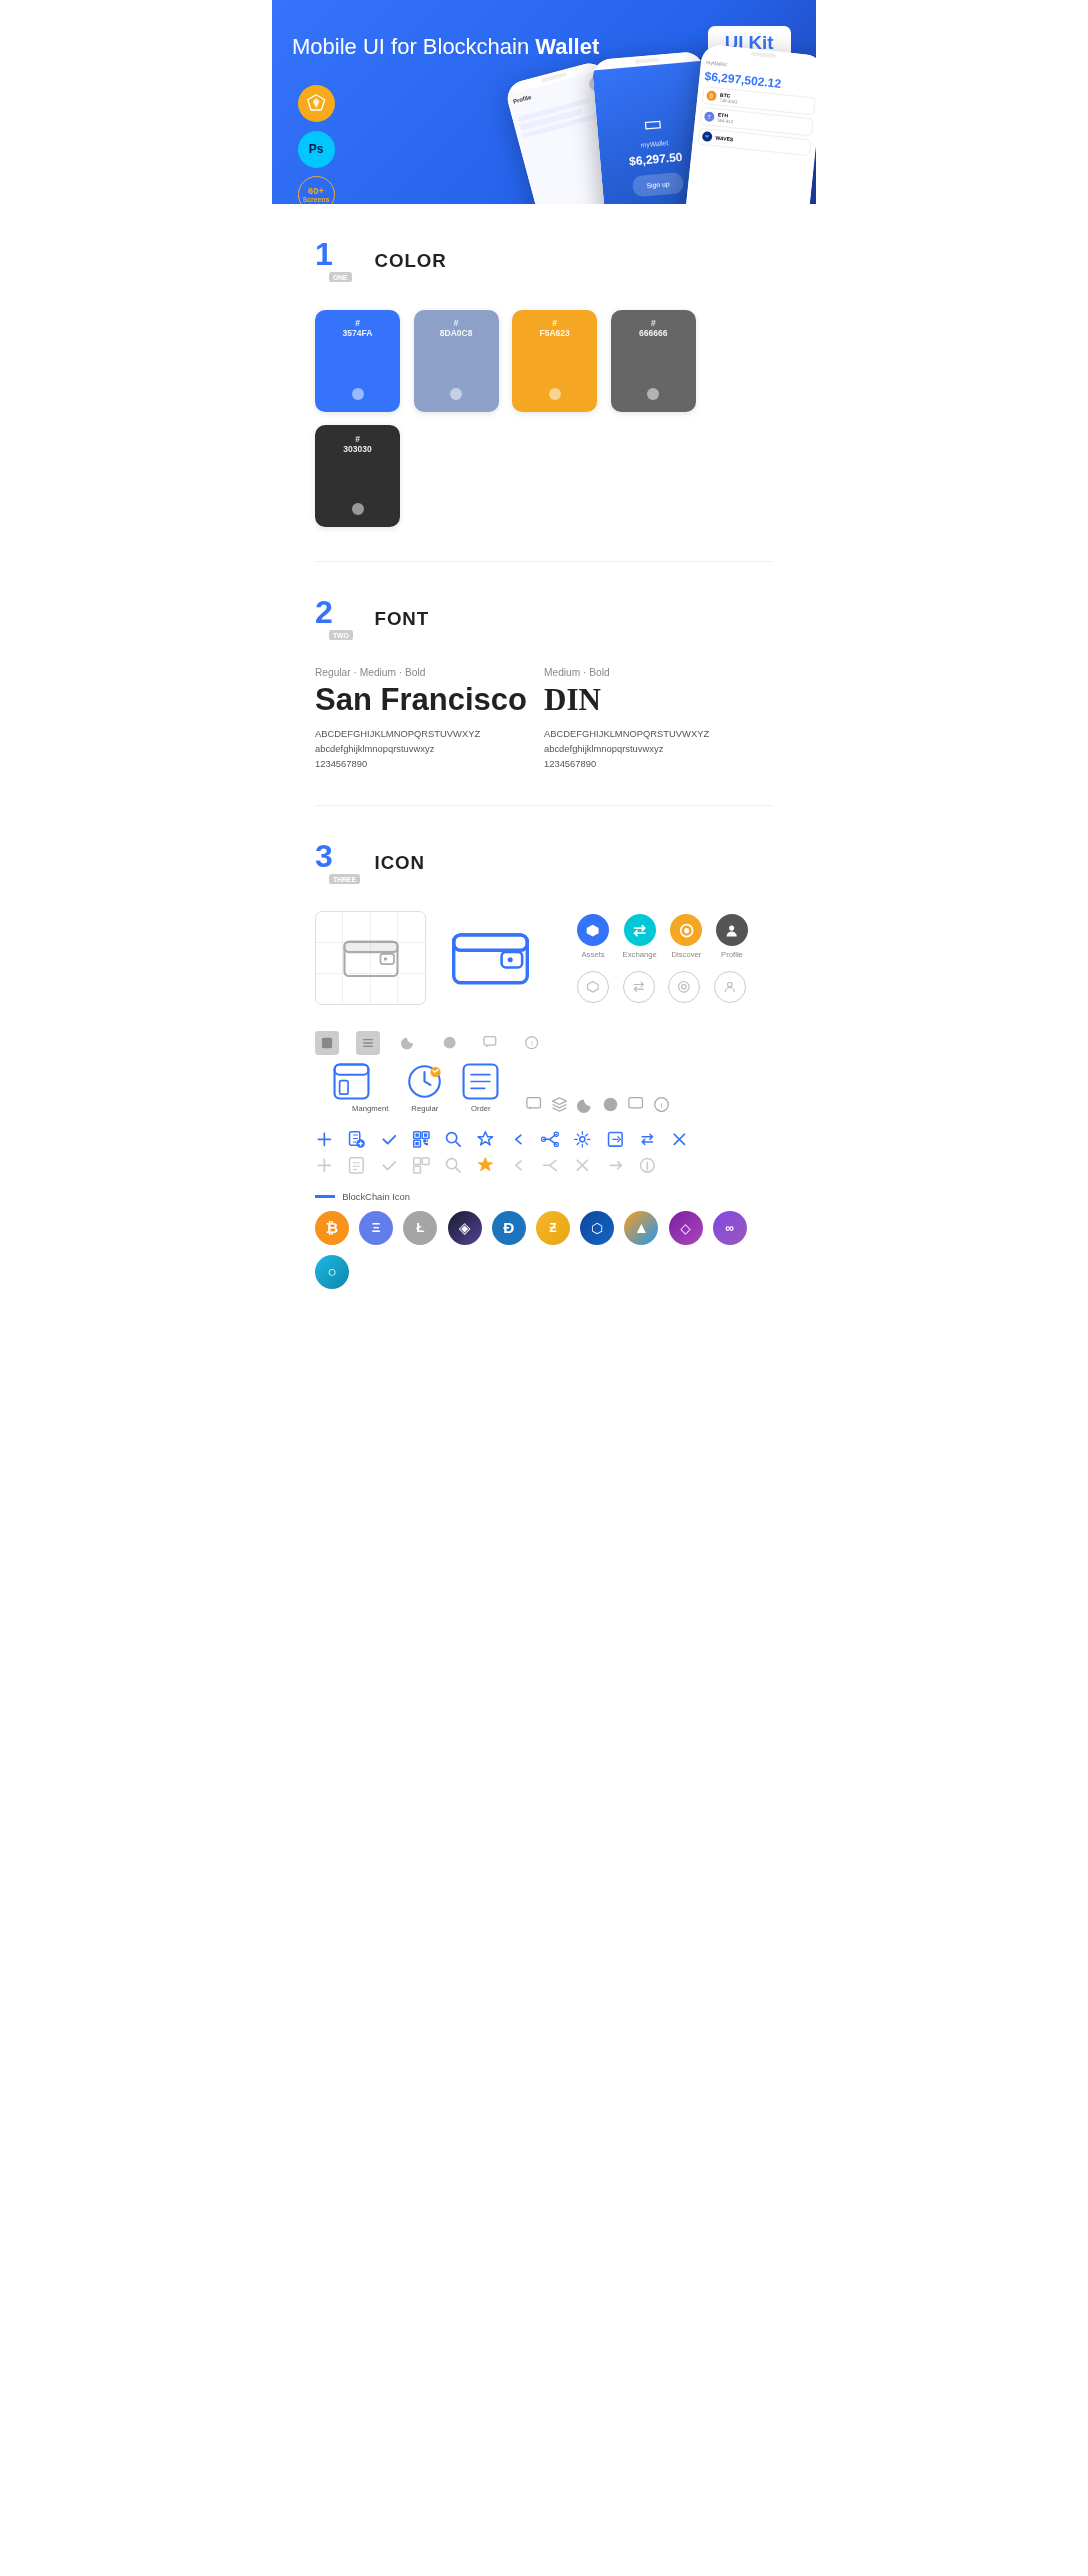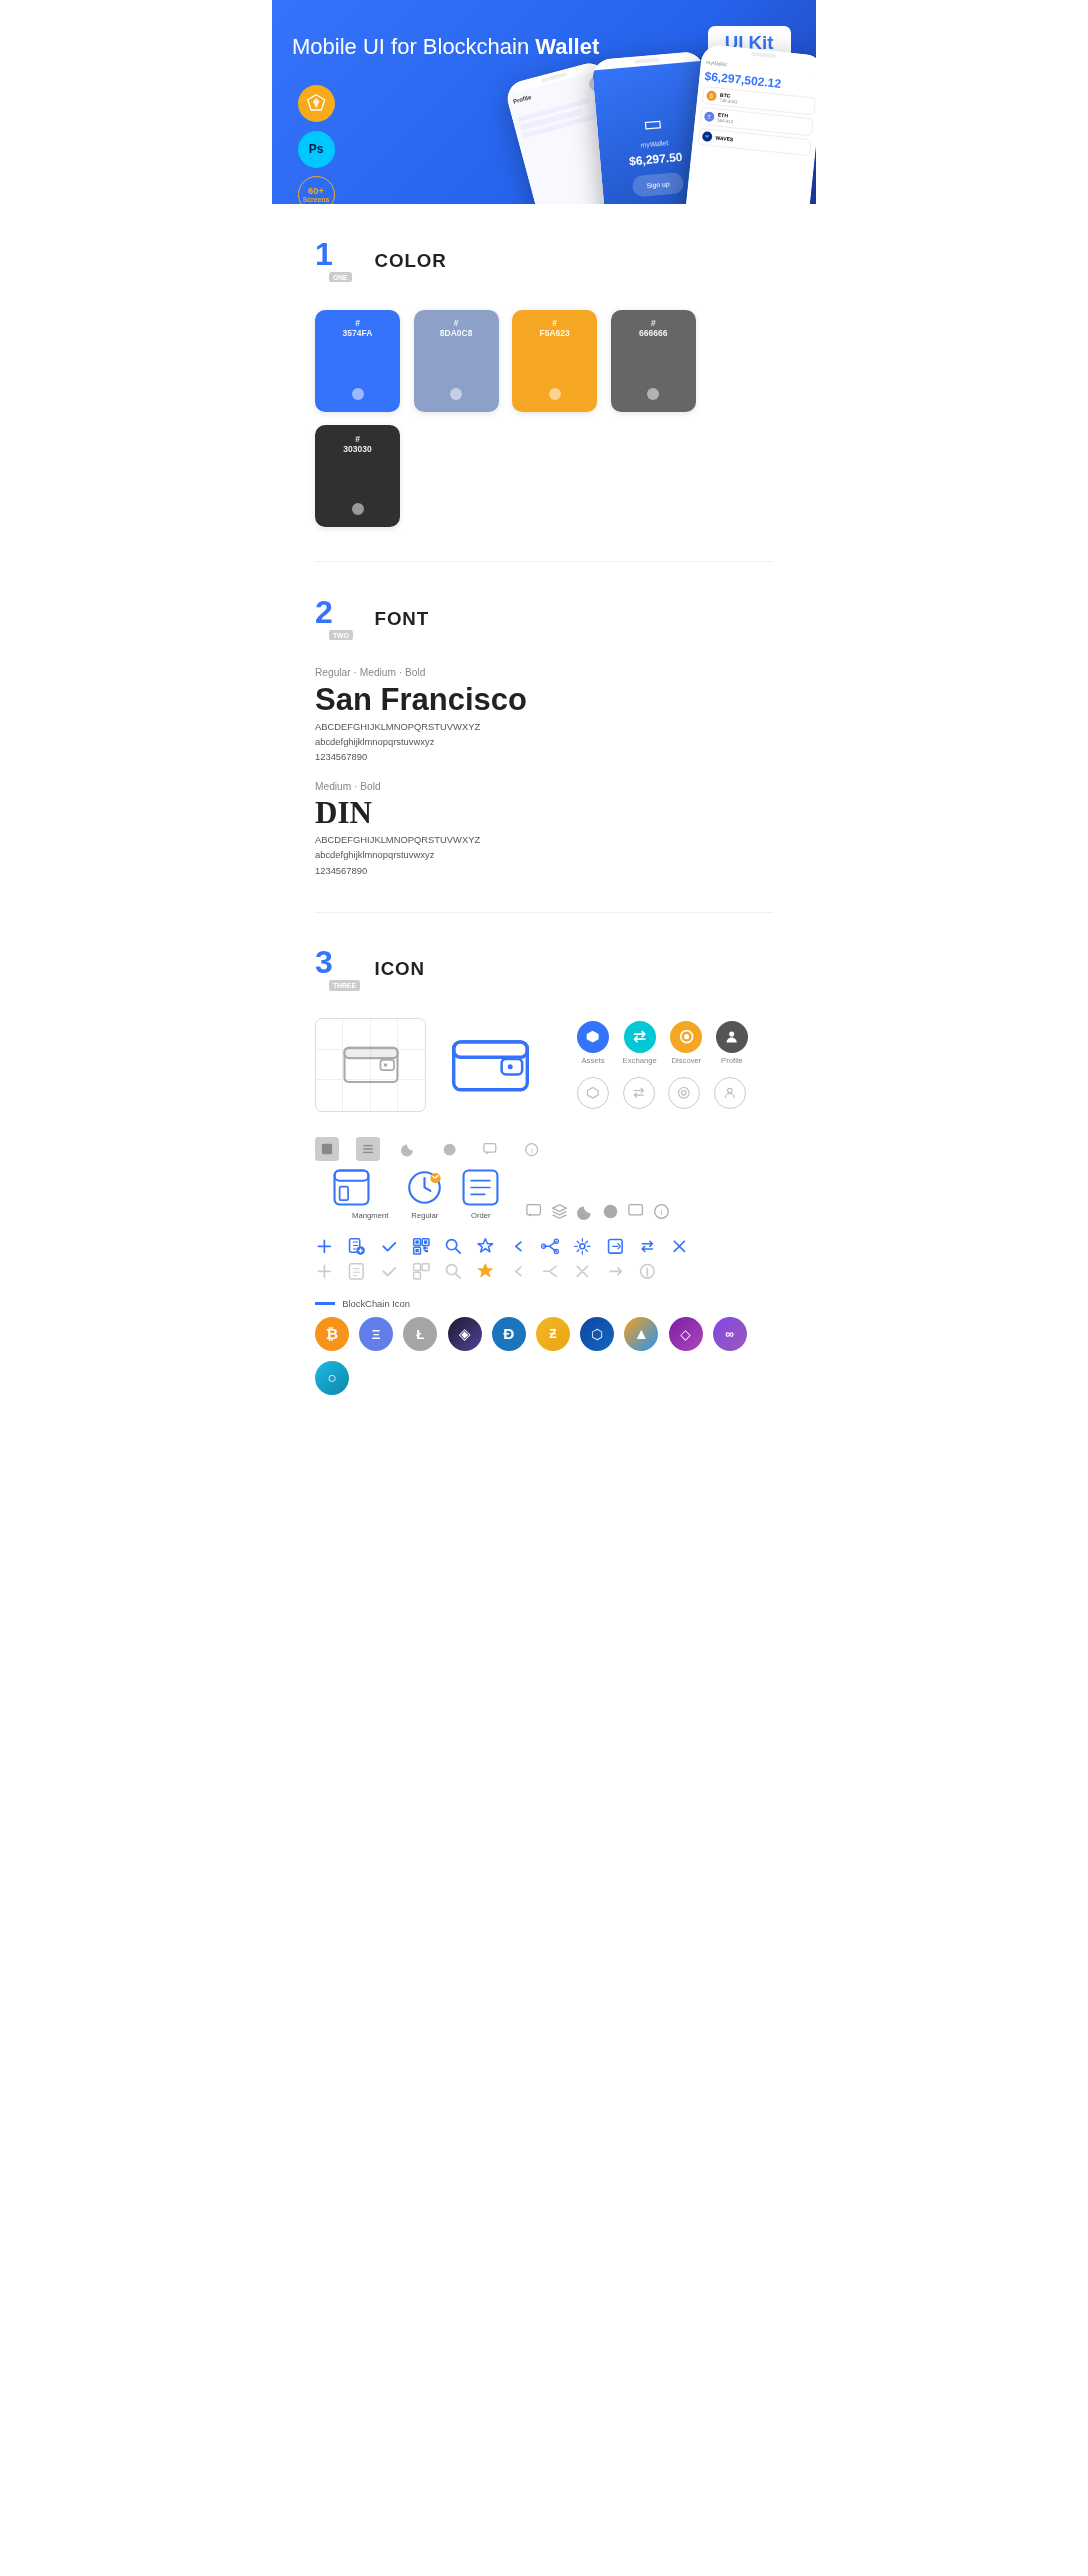--- a/index.html
+++ b/index.html
@@ -108,27 +108,27 @@
       height: 12px;
       border-radius: 50%;
       background: rgba(255,255,255,0.5);
       position: absolute;
       bottom: 12px;
     }
 
     
     .font-grid {
       display: grid;
-      grid-template-columns: 1fr;
-      gap: 17px;
+      grid-template-columns: 1fr 1fr;
+      gap: 0;
     }
     .font-meta { font-size: 10.2px; color: #888; margin-bottom: 3.4px; }
     .font-name-sf { font-size: 31px; font-weight: 700; color: #222; }
     .font-name-din { font-size: 31px; font-weight: 700; color: #222; font-family: 'Georgia', serif; }
-    .font-chars { font-size: 9.4px; color: #555; margin-top: 1px; line-height: 1.6; }
+    .font-chars { font-size: 9.4px; color: #555; margin-top: 8px; line-height: 1.6; }
 
     
     .icon-section { padding: 25.5px 43px 17px; }
     .icon-nav-item {
       display: flex;
       flex-direction: column;
       align-items: center;
       gap: 3.4px;
     }
     .icon-nav-item span { font-size: 7.7px; color: #888; }

